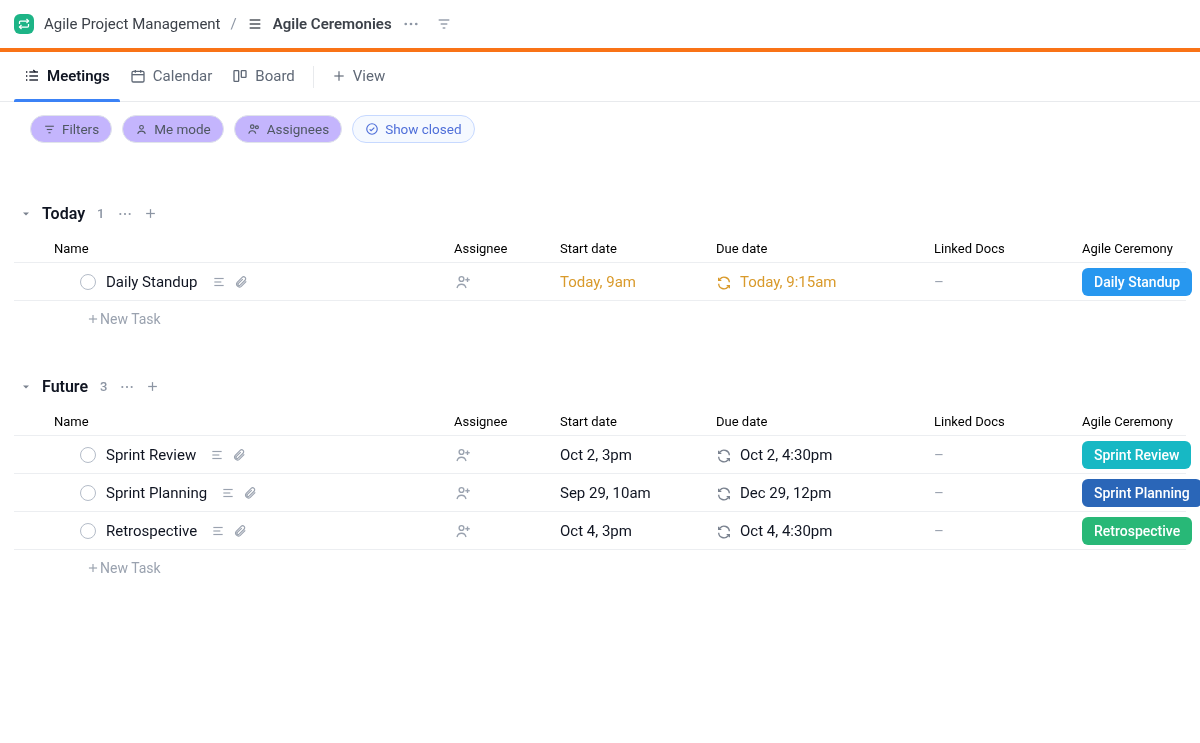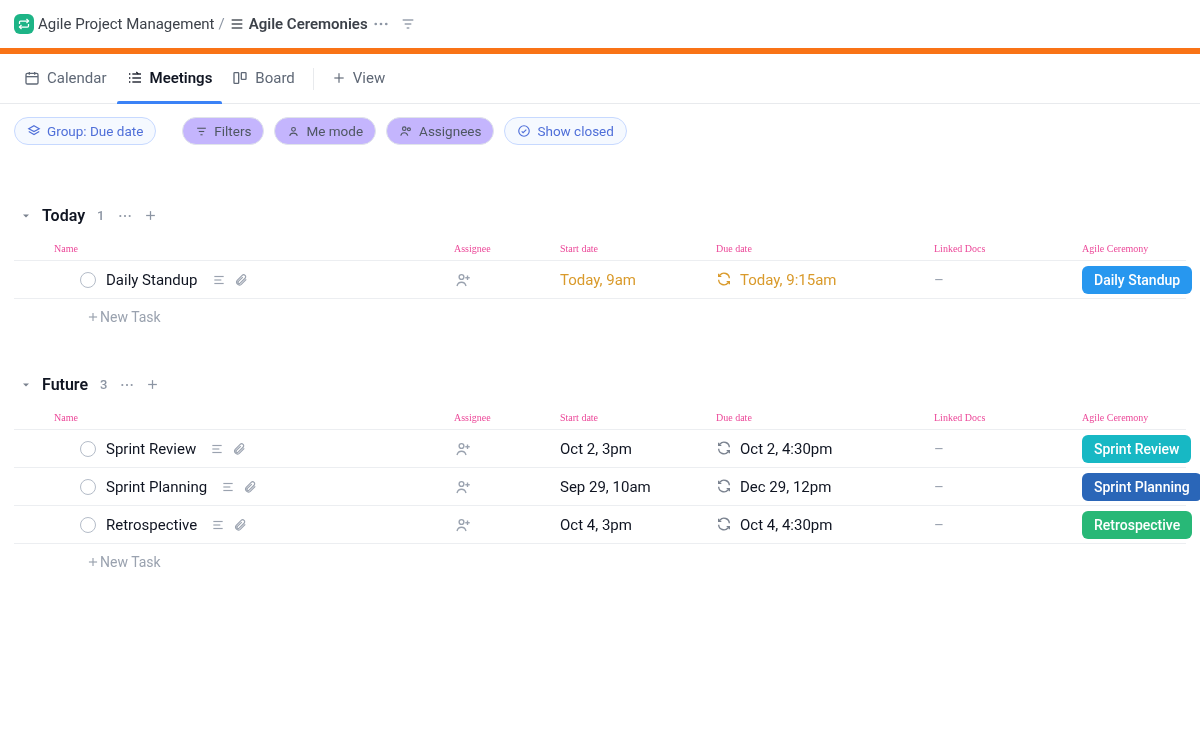--- a/index.html
+++ b/index.html
@@ -11,23 +11,23 @@
     width: 1200px;
     height: 743px;
     overflow: hidden;
   }
   svg { display: block; }
 
   
   .crumbs {
     display: flex;
     align-items: center;
-    gap: 4px;
+    gap: 10px;
     padding: 14px 11px 14px 14px;
-    border-bottom: 6px solid #f97316;
+    border-bottom: 4px solid #f97316;
   }
   .crumbs .space-badge {
     width: 20px; height: 20px; border-radius: 6px;
     background: #1db486;
     display: flex; align-items: center; justify-content: center;
   }
   .crumbs .sep { color: #8c95a3; font-size: 15px; }
   .crumbs .crumb { color: #3c4149; font-size: 15px; }
   .crumbs .list-icon { color: #3c4149; }
   .crumbs .current { font-weight: 600; font-size: 15px; }
@@ -100,25 +100,24 @@
   }
   .ghdr .gdots, .ghdr .gadd { color: #8c95a3; }
 
   
   .thead, .trow {
     display: grid;
     grid-template-columns: 440px 106px 156px 218px 148px 134px;
     align-items: center;
   }
   .thead {
-    font-size: 10px;
-    color: #ec4899;
+    font-size: 13px;
+    color: #000000;
     padding: 6px 0;
     border-bottom: 1px solid #eceef1;
-    font-family: Liberation Serif, serif;
   }
   .thead .th-name { padding-left: 40px; }
   .trow {
     border-bottom: 1px solid #eceef1;
     min-height: 38px;
     padding: 4px 0;
   }
   .cell-name {
     display: flex; align-items: center; gap: 10px;
     padding-left: 66px;
@@ -127,21 +126,21 @@
   }
   .status-circle {
     width: 16px; height: 16px; border: 1.5px solid #b4bcc8; border-radius: 50%;
     flex-shrink: 0;
   }
   .row-icons { display:flex; gap:8px; color:#9aa2af; margin-left:4px; }
 
   .cell-assignee { color:#9aa2af; }
   .cell-start { font-size: 15px; color:#101522; }
   .cell-start.orange { color:#d99a2b; }
-  .cell-due { display:flex; align-items:flex-start; gap:8px; font-size:15px; color:#101522; }
+  .cell-due { display:flex; align-items:flex-end; gap:8px; font-size:15px; color:#101522; }
   .cell-due.orange { color:#d99a2b; }
   .cell-due .recur { color:#7a828f; }
   .cell-due.orange .recur { color:#d99a2b; }
   .cell-docs { color:#9aa2af; font-size:15px; }
 
   .cell-tag { display:flex; justify-content:flex-start; }
   .tag {
     border-radius: 6px;
     color:#fff;
     font-size:14px;
@@ -193,66 +192,59 @@
   <span class="right-icon" style="margin-left:6px;">
     <svg width="16" height="16" viewBox="0 0 24 24" fill="none" stroke="currentColor" stroke-width="2">
       <line x1="4" y1="6" x2="20" y2="6"></line>
         <line x1="7" y1="12" x2="17" y2="12"></line>
         <line x1="10" y1="18" x2="14" y2="18"></line>
     </svg>
   </span>
 </div>
 
 <div class="tabs">
-  <div class="tab">
-    <svg width="16" height="16" viewBox="0 0 24 24" fill="none" stroke="currentColor" stroke-width="2">
-      <rect x="3" y="5" width="18" height="16" rx="2"></rect>
-        <line x1="3" y1="10" x2="21" y2="10"></line>
-        <line x1="8" y1="3" x2="8" y2="7"></line>
-        <line x1="16" y1="3" x2="16" y2="7"></line>
-    </svg>
-    <span>Calendar</span>
-  </div>
   <div class="tab active">
     <svg width="16" height="16" viewBox="0 0 24 24" fill="none" stroke="currentColor" stroke-width="2">
       <path d="M3 6h2"></path>
         <path d="M8 6h13"></path>
         <path d="M3 12h2"></path>
         <path d="M8 12h13"></path>
         <path d="M3 18h2"></path>
         <path d="M8 18h13"></path>
       <path d="M14 3l3 3" stroke-width="1.6"></path>
     </svg>
     <span>Meetings</span>
   </div>
   <div class="tab">
     <svg width="16" height="16" viewBox="0 0 24 24" fill="none" stroke="currentColor" stroke-width="2">
+      <rect x="3" y="5" width="18" height="16" rx="2"></rect>
+        <line x1="3" y1="10" x2="21" y2="10"></line>
+        <line x1="8" y1="3" x2="8" y2="7"></line>
+        <line x1="16" y1="3" x2="16" y2="7"></line>
+    </svg>
+    <span>Calendar</span>
+  </div>
+  <div class="tab">
+    <svg width="16" height="16" viewBox="0 0 24 24" fill="none" stroke="currentColor" stroke-width="2">
       <rect x="3" y="4" width="7" height="16" rx="1"></rect>
         <rect x="14" y="4" width="7" height="10" rx="1"></rect>
     </svg>
     <span>Board</span>
   </div>
   <div class="vsep"></div>
   <div class="tab addview">
     <svg width="14" height="14" viewBox="0 0 24 24" fill="none" stroke="currentColor" stroke-width="2">
         <line x1="12" y1="4" x2="12" y2="20"></line>
         <line x1="4" y1="12" x2="20" y2="12"></line>
       </svg>
     <span>View</span>
   </div>
 </div>
 
 <div class="filters">
-  <span class="pill blue">
-    <svg width="14" height="14" viewBox="0 0 24 24" fill="none" stroke="currentColor" stroke-width="2">
-        <path d="M12 3l9 5-9 5-9-5 9-5z"></path>
-        <path d="M3 13l9 5 9-5"></path>
-      </svg>
-    <span>Group: Due date</span>
-  </span>
   <span style="width:6px;"></span>
   <span class="pill">
     <svg width="13" height="13" viewBox="0 0 24 24" fill="none" stroke="currentColor" stroke-width="2">
         <line x1="4" y1="6" x2="20" y2="6"></line>
         <line x1="7" y1="12" x2="17" y2="12"></line>
         <line x1="10" y1="18" x2="14" y2="18"></line>
       </svg>
     <span>Filters</span>
   </span>
   <span class="pill">

